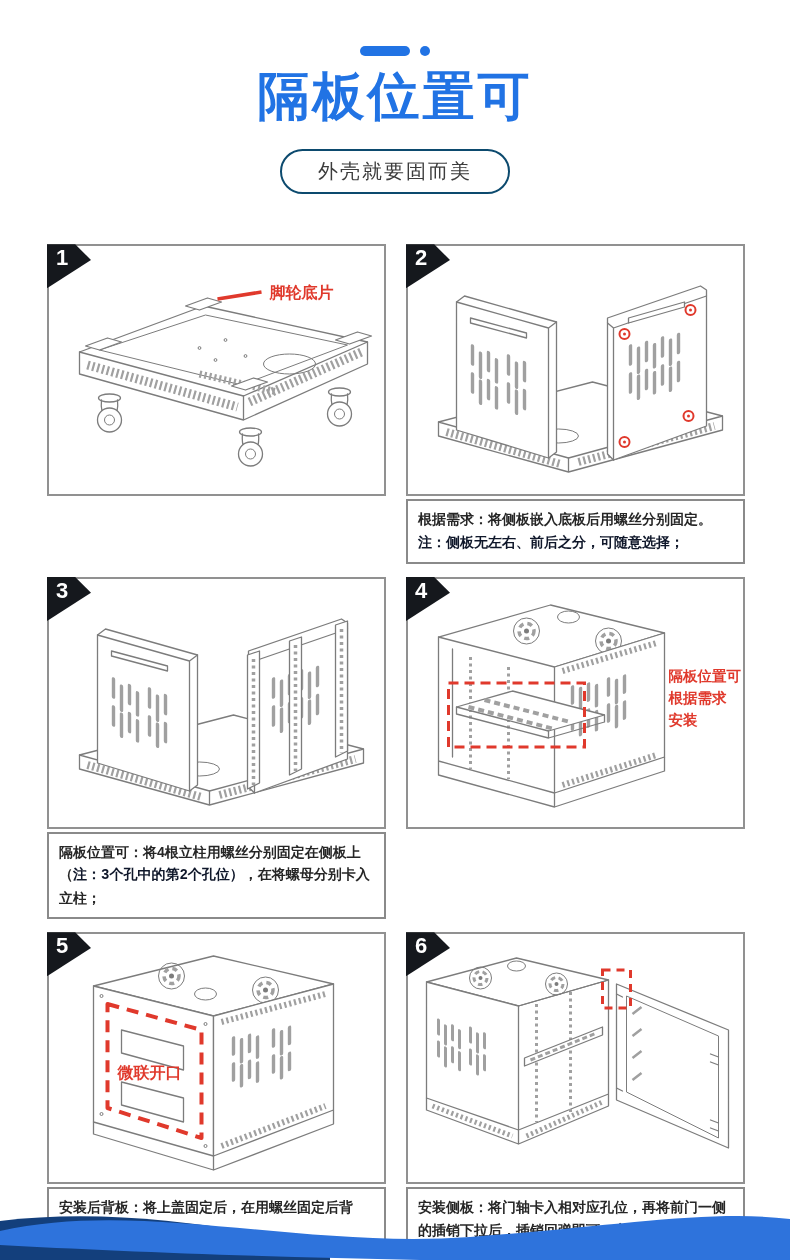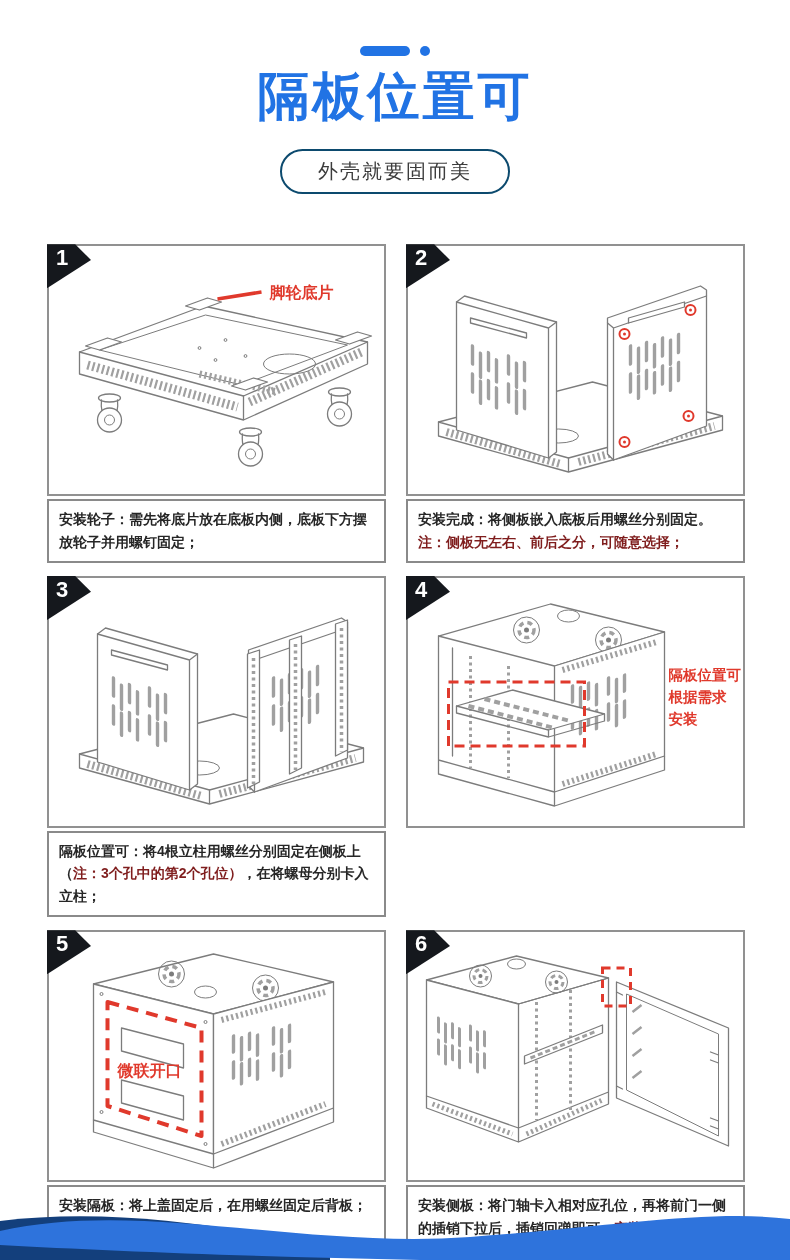--- a/index.html
+++ b/index.html
@@ -35,21 +35,21 @@
     position:absolute;top:-2px;left:-2px;width:44px;height:44px;
     background:#15181d;color:#fff;font-size:22px;font-weight:bold;
     clip-path:polygon(0 0,64% 0,100% 36%,0 100%);
     padding:1px 0 0 9px;box-sizing:border-box;z-index:2;
   }
   .cap{
     margin-top:3px;border:2px solid #8a8a8a;background:#fff;
     padding:7px 10px 8px 10px;min-height:40px;
     font-size:14px;line-height:1.6;color:#262626;font-weight:700;
   }
-  .cap .red{color:#7f1d1d;}
+  .cap .red{color:#0f172a;font-family:Liberation Mono, monospace;}
   .draw svg{position:absolute;inset:0;width:100%;height:100%;}
   
   .ln{fill:none;stroke:#7c7c7c;stroke-width:1.3;stroke-linejoin:round;stroke-linecap:round;}
   .fw{fill:#fff;stroke:#7c7c7c;stroke-width:1.3;stroke-linejoin:round;}
   .th{fill:none;stroke:#7c7c7c;stroke-width:1;}
   .ht{fill:none;stroke:#a0a0a0;}
   .rd{fill:none;stroke:#e0392c;}
   .rt{fill:#e0392c;font-weight:bold;}
   
   .wave{position:absolute;left:0;bottom:0;width:790px;height:55px;}
@@ -114,23 +114,20 @@
               <circle class="th" cx="0" cy="22" r="5"></circle>
           </g>
         </g>
 
         <g>
           <path class="rd" stroke-width="3.5" d="M168 53 L212 46"></path>
           <text class="rt" x="220" y="52" font-size="16">脚轮底片</text>
         </g>
       </svg>
     </div>
-    <div class="cap">
-      <span>安装轮子：</span><span>需先将底片放在底板内侧，底板下方摆放轮子并用螺钉固定；</span>
-    </div>
   </div>
 
   <div class="step">
     <div class="draw">
       <div class="badge">2</div>
       <svg viewBox="0 0 334 248">
 
         <g>
           <path class="fw" d="M30 176 L160 212 L314 170 L184 136 Z"></path>
           <path class="ln" d="M30 176 L30 190 L160 226 L160 212 M160 226 L314 184 L314 170"></path>
@@ -169,21 +166,21 @@
           <circle class="rd" stroke-width="2" cx="282" cy="64" r="5"></circle>
             <circle fill="#e0392c" cx="282" cy="64" r="1.5"></circle>
           <circle class="rd" stroke-width="2" cx="216" cy="196" r="5"></circle>
             <circle fill="#e0392c" cx="216" cy="196" r="1.5"></circle>
           <circle class="rd" stroke-width="2" cx="280" cy="170" r="5"></circle>
             <circle fill="#e0392c" cx="280" cy="170" r="1.5"></circle>
         </g>
       </svg>
     </div>
     <div class="cap">
-      <span>安装完成：</span><span>将侧板嵌入底板后用螺丝分别固定。</span><span class="red">注：侧板无左右、前后之分，可随意选择；</span>
+      <span>根据需求：</span><span>将侧板嵌入底板后用螺丝分别固定。</span><span class="red">注：侧板无左右、前后之分，可随意选择；</span>
     </div>
   </div>
 
   <div class="step">
     <div class="draw">
       <div class="badge">3</div>
       <svg viewBox="0 0 334 248">
         <g>
           <path class="fw" d="M30 176 L160 212 L314 170 L184 136 Z"></path>
           <path class="ln" d="M30 176 L30 190 L160 226 L160 212 M160 226 L314 184 L314 170"></path>
@@ -320,21 +317,21 @@
         </g>
         <path class="ln" d="M44 188 L44 200 L164 236 L164 222 M164 236 L284 190 L284 176"></path>
 
         <g>
           <path class="rd" stroke-width="4" stroke-dasharray="12 8" stroke-linejoin="round" d="M58 70 L152 96 L152 204 L58 174 Z"></path>
           <text class="rt" x="68" y="144" font-size="16">微联开口</text>
         </g>
       </svg>
     </div>
     <div class="cap">
-      <span>安装隔板：</span><span>将上盖固定后，在用螺丝固定后背板；</span>
+      <span>安装后背板：</span><span>将上盖固定后，在用螺丝固定后背板；</span>
     </div>
   </div>
 
   <div class="step">
     <div class="draw">
       <div class="badge">6</div>
       <svg viewBox="0 0 334 248">
         <g>
           <path class="fw" d="M18 48 L108 24 L200 46 L110 72 Z"></path>
           <g>

